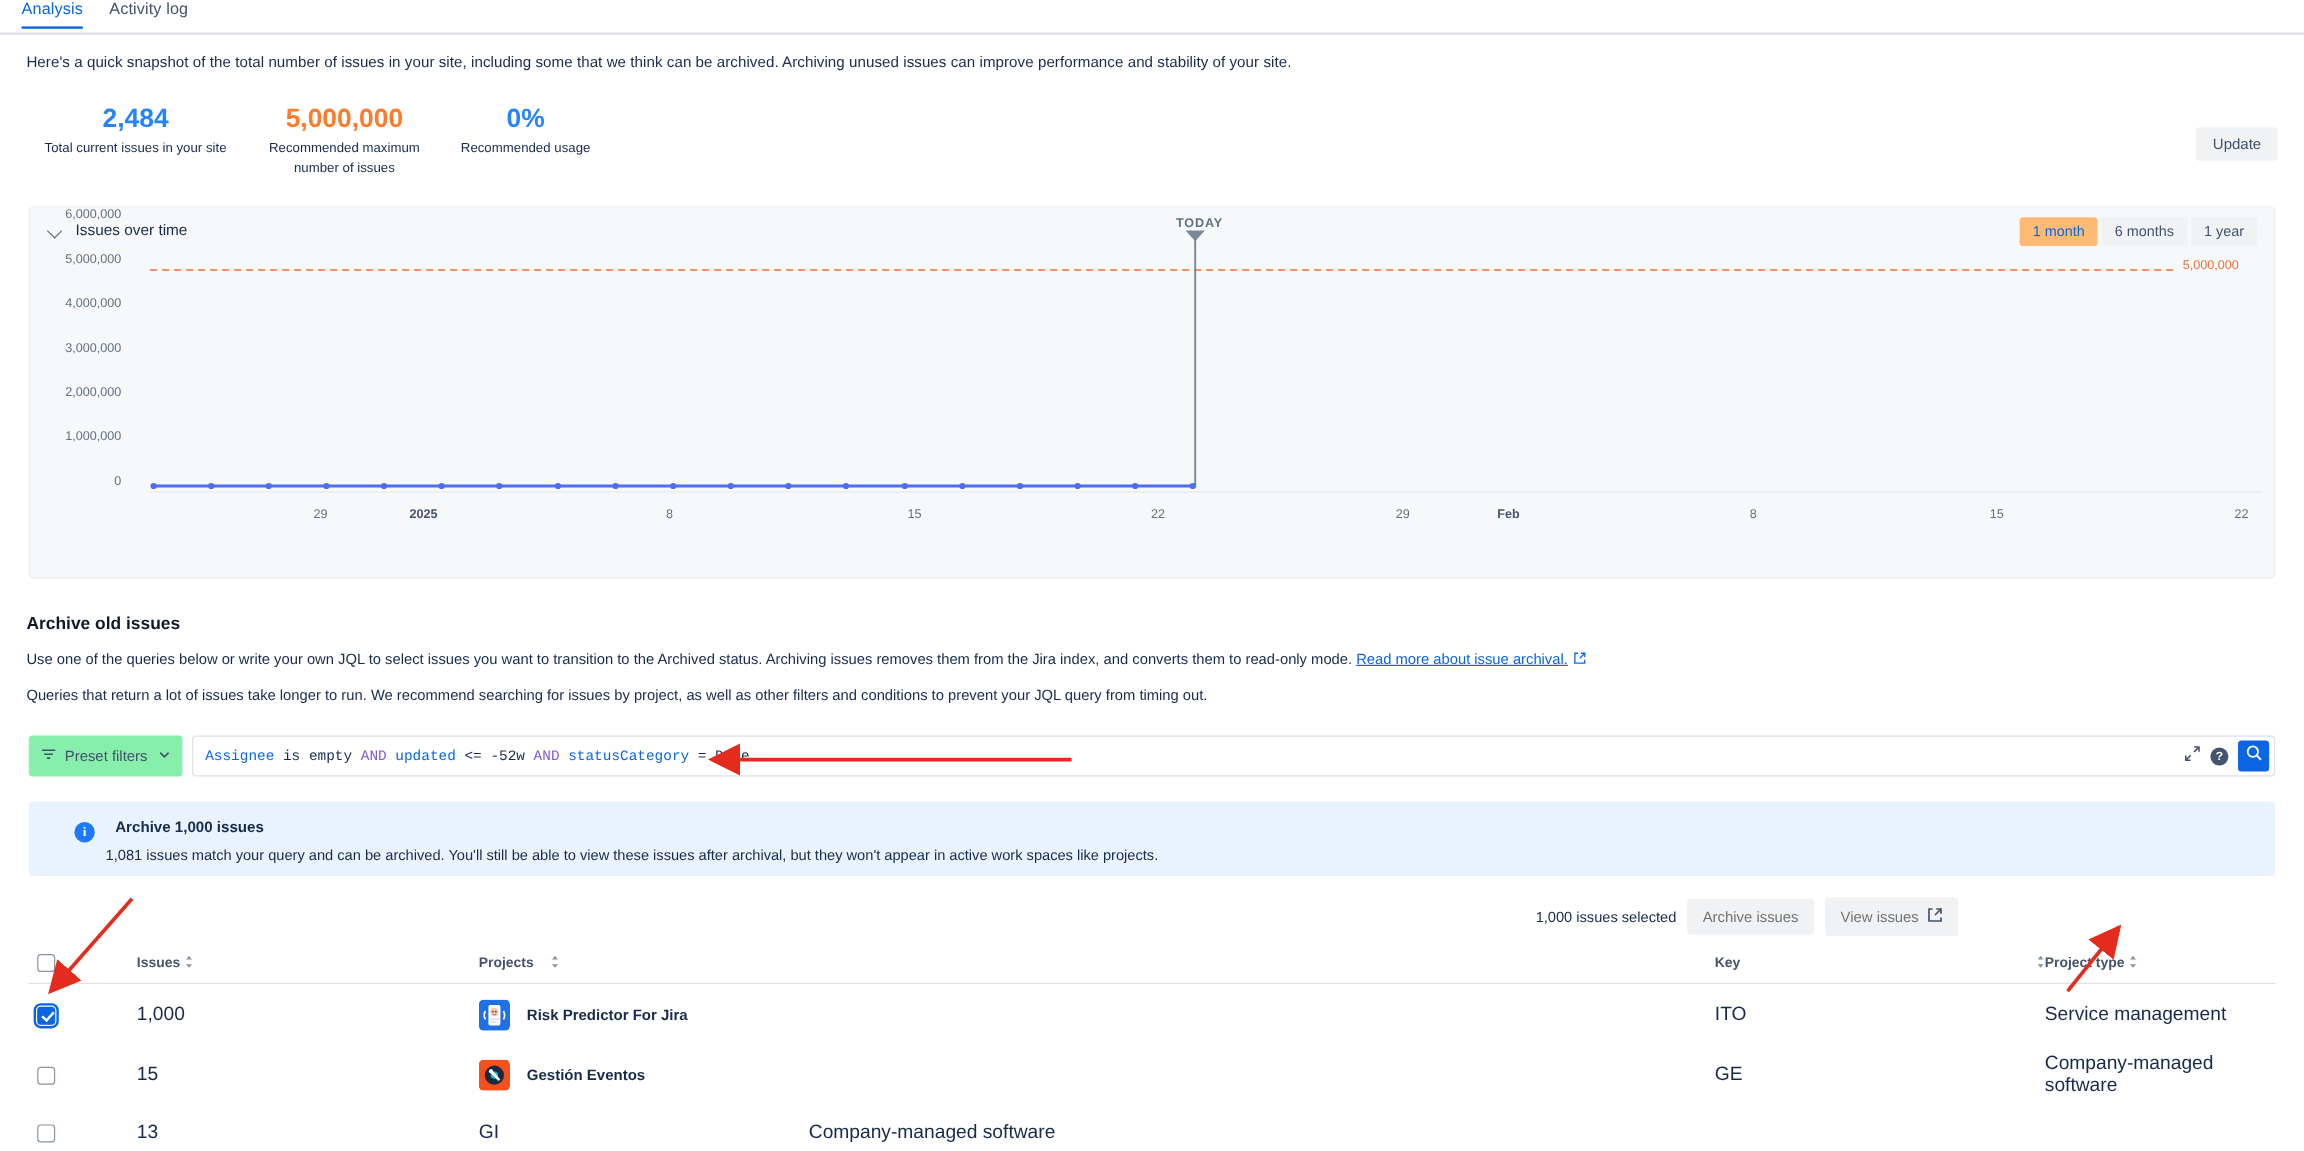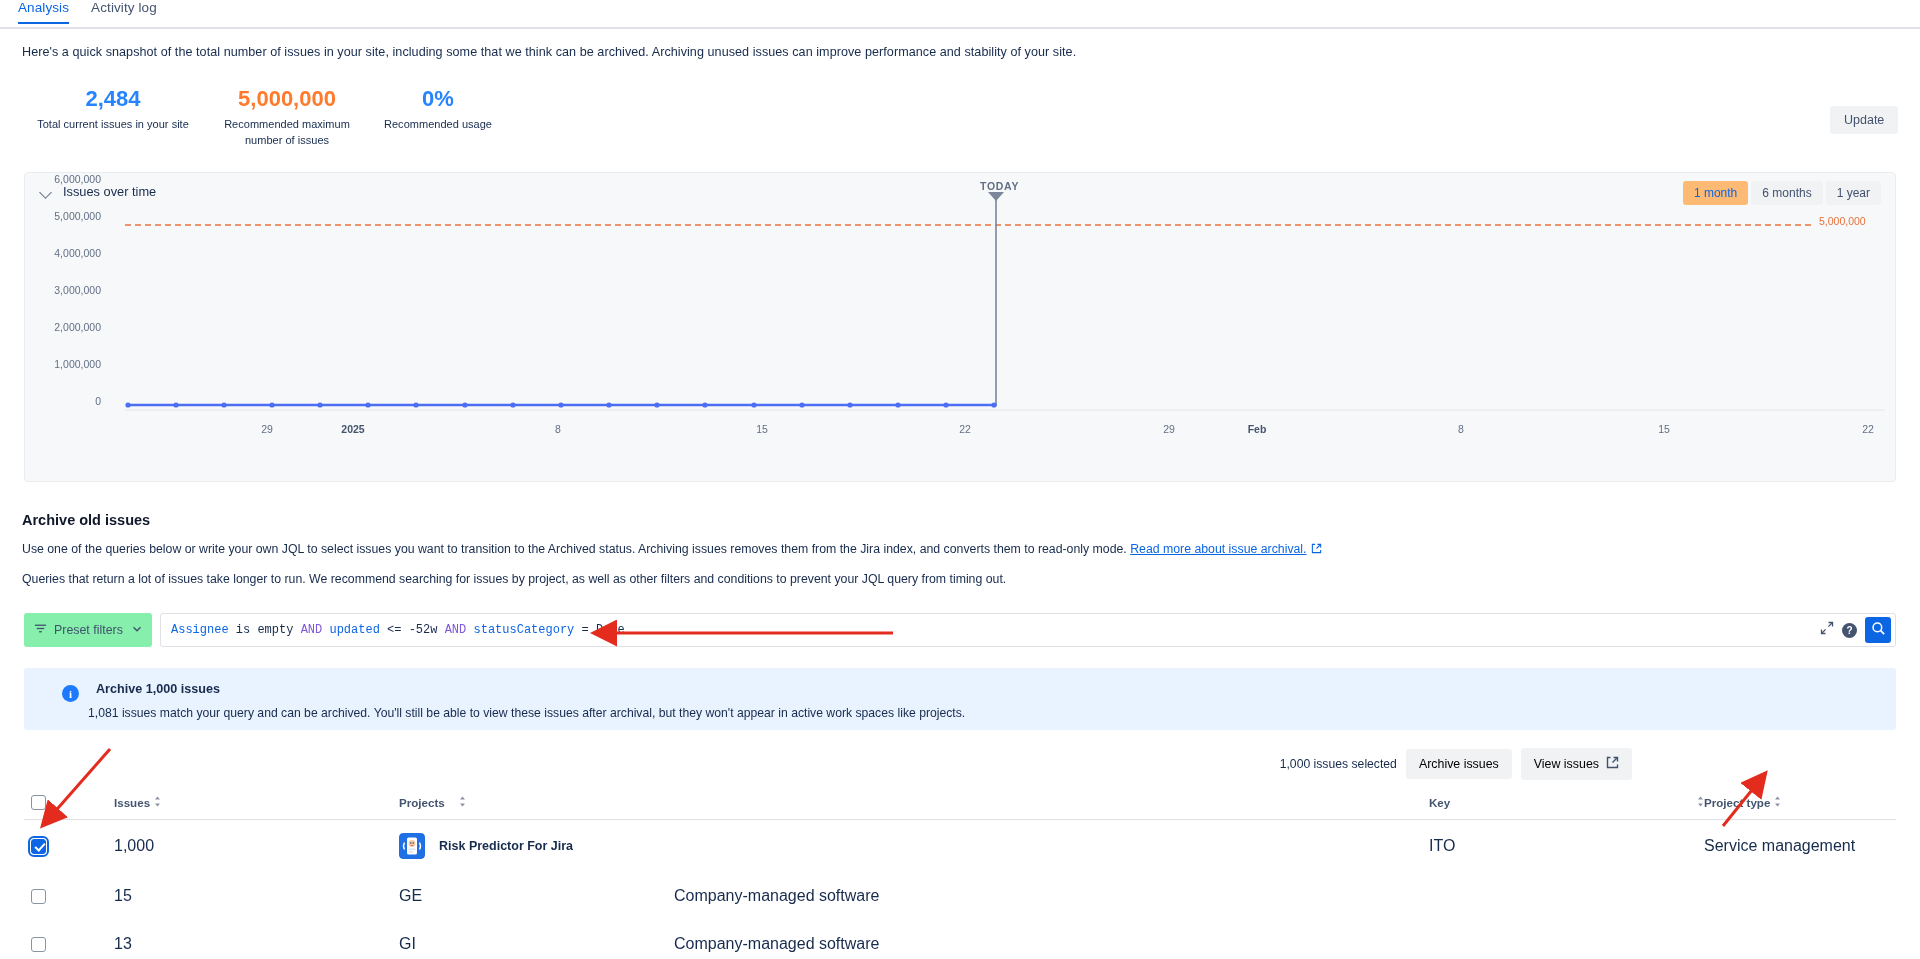--- a/index.html
+++ b/index.html
@@ -152,21 +152,21 @@
   .banner-title { position: absolute; left: 72px; top: 14px; font-size: 12.6px; font-weight: 600; }
   .banner-body { position: absolute; left: 64px; top: 38px; font-size: 12.2px; color: #172b4d; }
 
   
   .tbl-toolbar {
     position: absolute; top: 748px; right: 24px; display: flex; align-items: center; gap: 9px;
   }
   .sel-count { font-size: 12.2px; color: #172b4d; }
   .tb-btn {
     background: #f1f2f4; border: none; border-radius: 3px; padding: 8px 13px;
-    font-size: 12.4px; color: #000000; font-family: inherit; cursor: pointer;
+    font-size: 12.4px; color: #737373; font-family: inherit; cursor: pointer;
     font-weight: 500; display: flex; align-items: center; gap: 7px;
   }
 
   
   .table { position: absolute; top: 786px; left: 24px; width: 1872px; }
   .trow { display: flex; align-items: center; height: 48px; }
   .thead { height: 34px; border-bottom: 1.5px solid #dfe1e6; }
   .th {
     font-size: 11.6px; font-weight: 700; color: #44546f;
     display: flex; align-items: center; gap: 4px; cursor: pointer;
@@ -431,20 +431,32 @@
       </div>
       <div class="c-key td">ITO</div>
       <div class="c-type td">Service management</div>
     </div>
 
     <div class="trow" style="height:48px;">
       <div class="c-chk">
         <span class="chk"></span>
       </div>
       <div class="c-issues td">15</div>
+      <div class="c-proj">
+        <span class="pico">
+          <svg width="26" height="26" viewBox="0 0 26 26">
+            <rect width="26" height="26" rx="4" fill="#f4511e"></rect>
+            <circle cx="13" cy="13" r="8" fill="#1b2a41"></circle>
+            <circle cx="13" cy="13" r="3" fill="#29b6d8"></circle>
+            <path d="M10 9.5l6.5 7" stroke="#ffffff" stroke-width="2.2" stroke-linecap="round"></path>
+            <circle cx="10.2" cy="9.8" r="1.8" fill="#ffffff"></circle>
+          </svg>
+        </span>
+        <span class="proj-name">Gestión Eventos</span>
+      </div>
       <div class="c-key td">GE</div>
       <div class="c-type td">Company-managed software</div>
     </div>
 
     <div class="trow" style="height:48px;">
       <div class="c-chk">
         <span class="chk"></span>
       </div>
       <div class="c-issues td">13</div>
       <div class="c-key td">GI</div>

